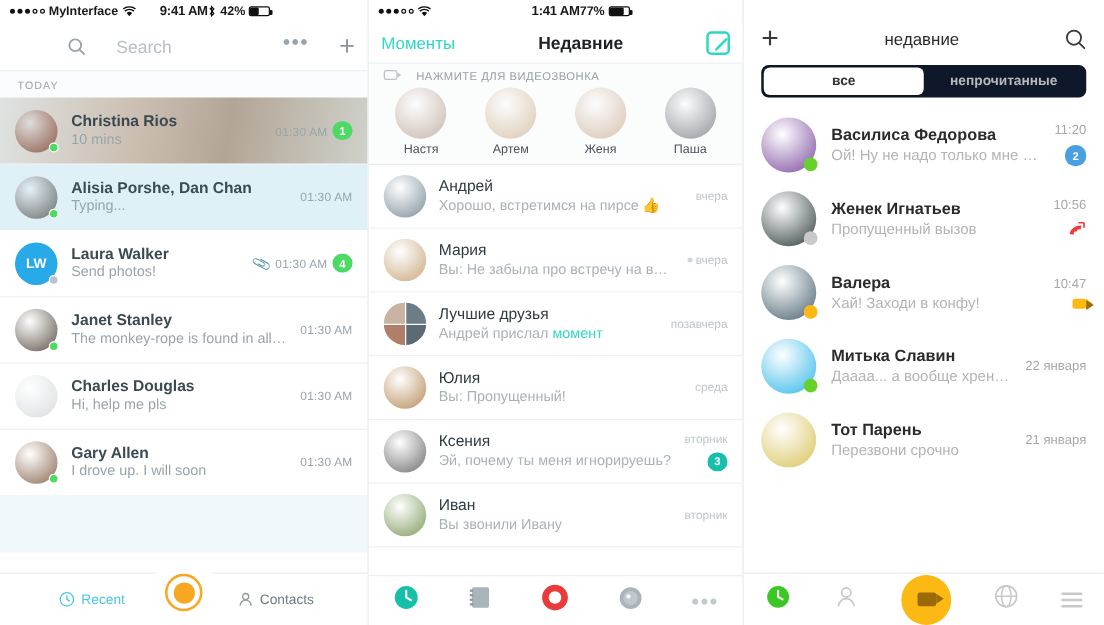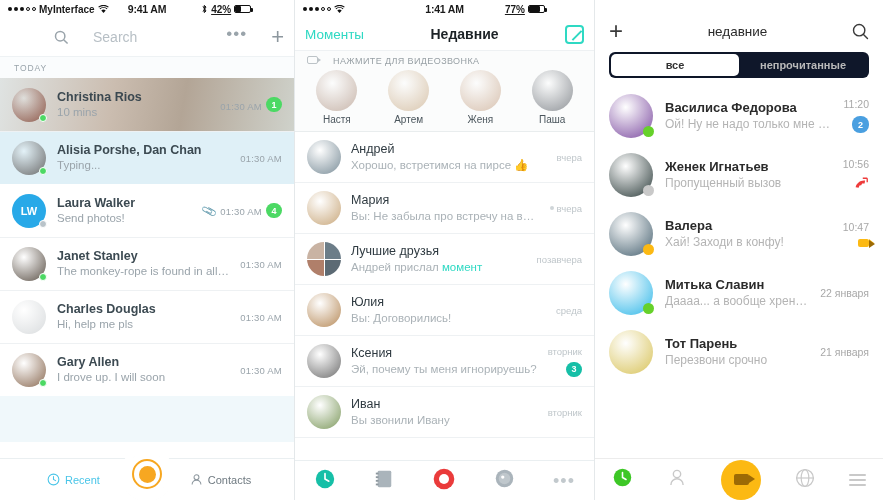--- a/index.html
+++ b/index.html
@@ -17,21 +17,21 @@
   .p2 { width: 300px; border-right: 1px solid #e4e8ea; }
   .p3 { width: 288px; }
 
   
   .statusbar {
     height: 18px; display: flex; align-items: center;
     padding: 0 8px; font-size: 10px; font-weight: bold; color: #1a1a1a;
   }
   .sb-left { display: flex; align-items: center; gap: 3px; flex: 1; }
   .sb-center { flex: 0 0 auto; font-size: 10.5px; letter-spacing: -.2px; }
-  .sb-right { display: flex; align-items: center; justify-content: center; gap: 3px; flex: 1; font-size: 10px; text-decoration: underline;}
+  .sb-right { display: flex; align-items: center; justify-content: flex-start; gap: 3px; flex: 1; font-size: 10px;}
   .dots { display: flex; gap: 2px; align-items: center; }
   .dots i { width: 4px; height: 4px; border-radius: 50%; background: #111; display:block;}
   .dots i.open { background: transparent; border: 1px solid #111; width:4px; height:4px;}
   .batt { width: 17px; height: 8px; border: 1px solid #111; border-radius: 2px; position: relative; }
   .batt::after { content:""; position:absolute; right:-3px; top:2px; width:2px; height:4px; background:#111; border-radius:0 1px 1px 0;}
   .batt span { display:block; height:100%; background:#111; border-radius:1px;}
 
   
   .p1 .topbar {
     height: 38px; display: flex; align-items: center; padding: 0 10px; gap: 24px;
@@ -389,21 +389,21 @@
           <div class="r2right">
             <div style="display: flex; align-items: center;">
               <span class="r2time">позавчера</span>
             </div>
           </div>
         </div>
         <div class="row2">
           <div class="av2" style="background: radial-gradient(circle at 38% 30%, rgba(255, 255, 255, 0.267), rgb(183, 139, 90));"></div>
           <div style="flex: 1 1 0%; min-width: 0px;">
             <div class="r2name">Юлия</div>
-            <div class="r2sub">Вы: Договорились!</div>
+            <div class="r2sub">Вы: Пропущенный!</div>
           </div>
           <div class="r2right">
             <div style="display: flex; align-items: center;">
               <span class="r2time">среда</span>
             </div>
           </div>
         </div>
         <div class="row2">
           <div class="av2" style="background: radial-gradient(circle at 38% 30%, rgba(255, 255, 255, 0.267), rgb(110, 110, 110));"></div>
           <div style="flex: 1 1 0%; min-width: 0px;">

